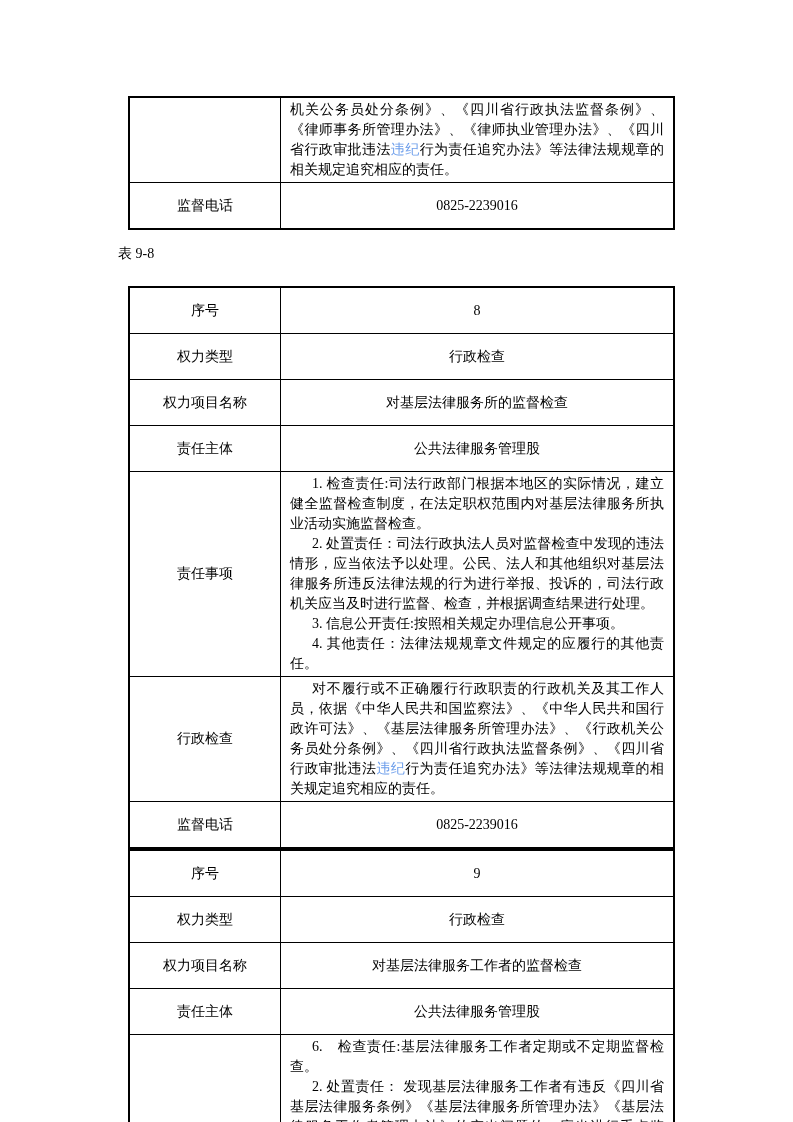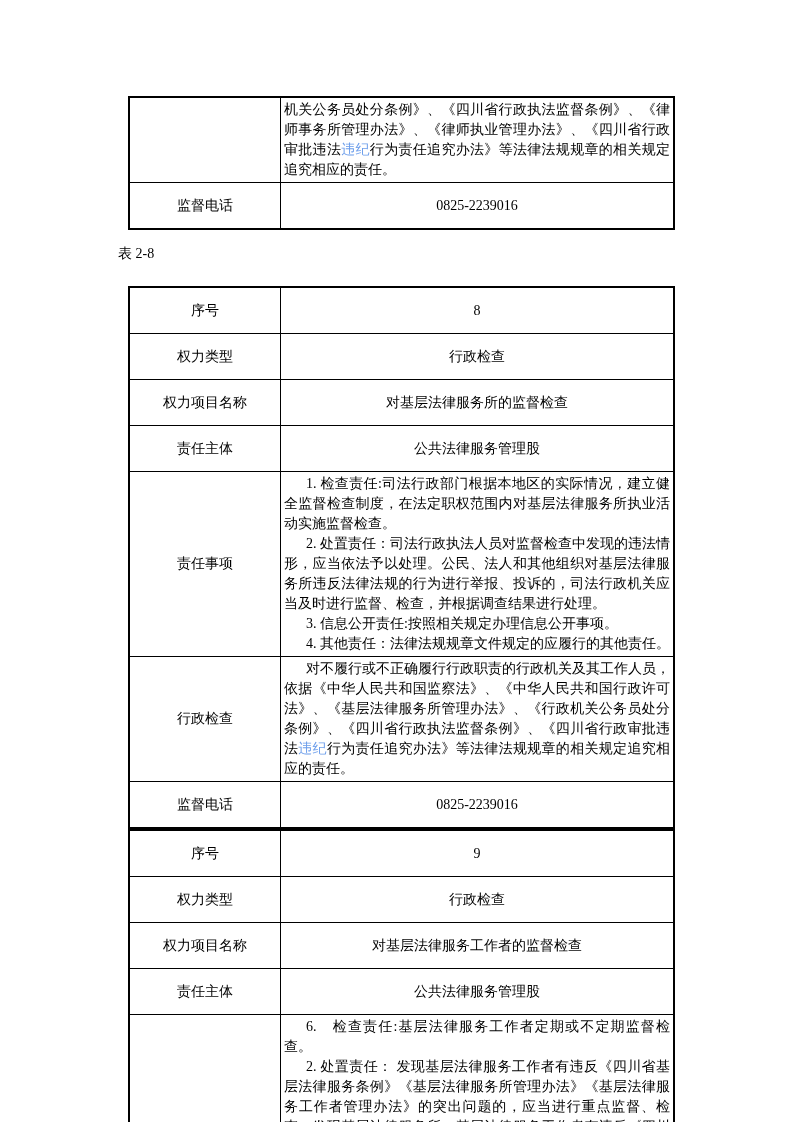--- a/index.html
+++ b/index.html
@@ -40,21 +40,21 @@
     padding: 0 18px;
     line-height: 20px;
   }
   .value-cell {
     text-align: center;
     height: 23px;
     padding: 11px 2px;
     line-height: 20px;
   }
   .text-cell {
-    padding: 2px 3px;
+    padding: 2px 9px;
     text-align: justify;
     text-justify: inter-ideograph;
   }
   .para {
     margin: 0;
     text-indent: 22px;
     line-height: 20px;
     text-align: justify;
     text-justify: inter-ideograph;
   }
@@ -86,21 +86,21 @@
         <p class="para no-indent"><span>机关公务员处分条例》、《四川省行政执法监督条例》、《律师事务所管理办法》、《律师执业管理办法》、《四川省行政审批违法</span><span class="hl">违纪</span><span>行为责任追究办法》等法律法规规章的相关规定追究相应的责任。</span></p>
       </td>
     </tr>
     <tr>
       <td class="label-cell">监督电话</td>
       <td class="value-cell">0825-2239016</td>
     </tr>
   </tbody>
     </table>
 
-  <div class="caption">表 2-8</div>
+  <div class="caption">表 9-8</div>
   <table class="doc-table">
     <tbody>
         <tr>
       <td class="label-cell">序号</td>
       <td class="value-cell">8</td>
     </tr>
     <tr>
       <td class="label-cell">权力类型</td>
       <td class="value-cell">行政检查</td>
     </tr>

